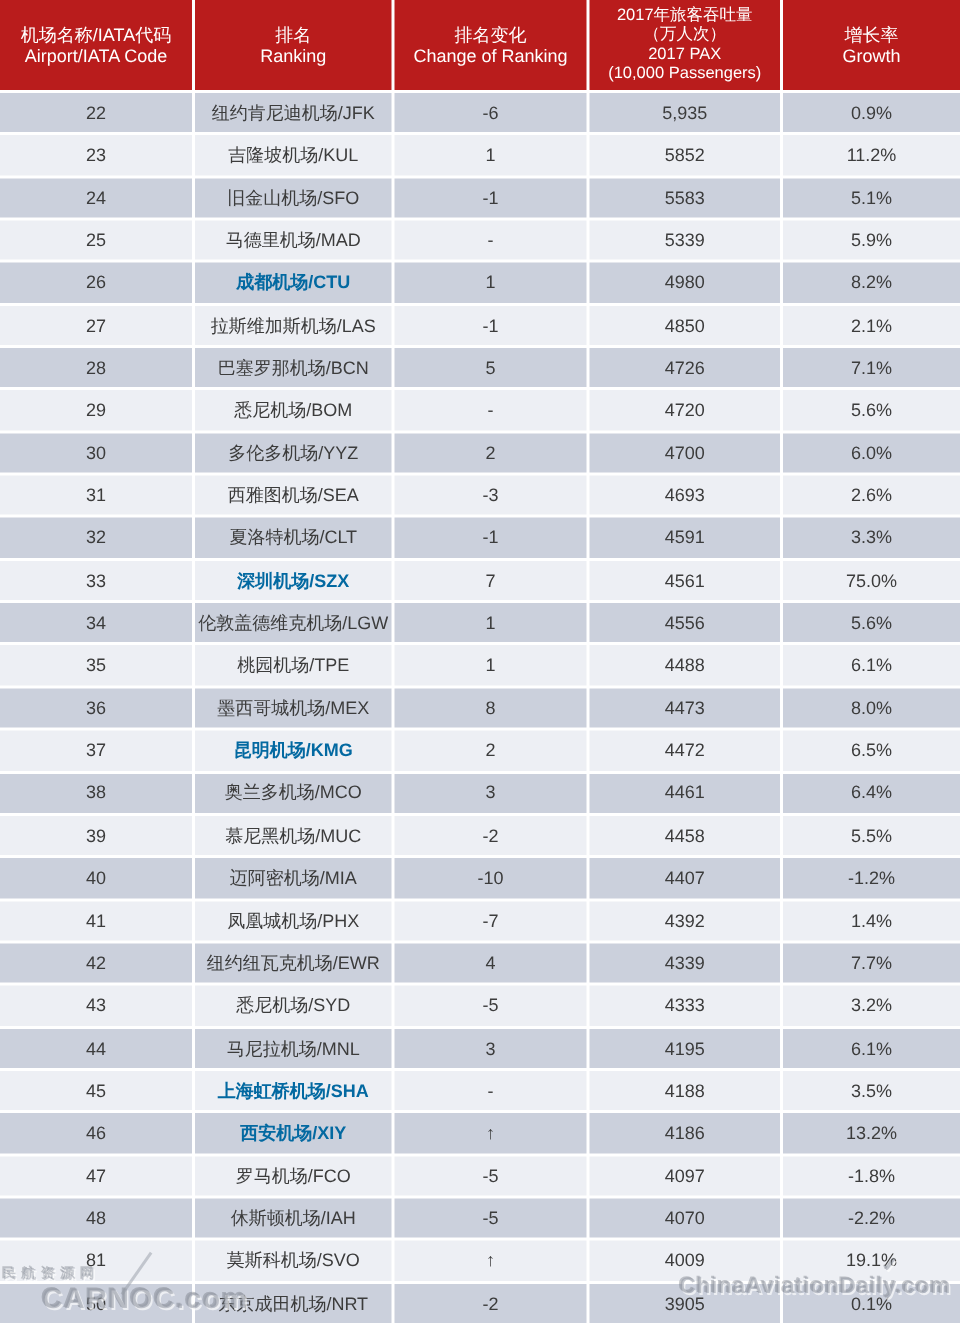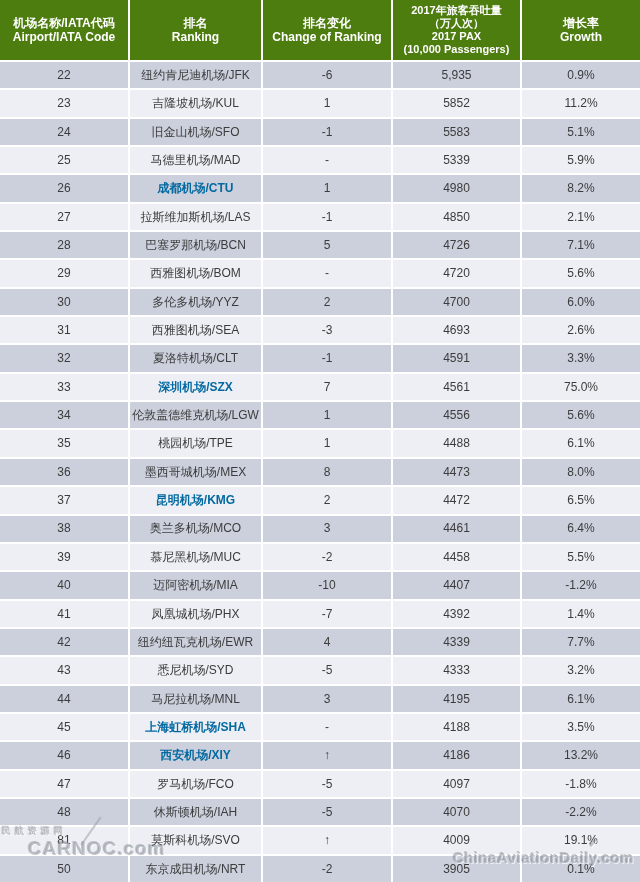--- a/index.html
+++ b/index.html
@@ -25,39 +25,39 @@
   .row > div {
     display: flex; flex-direction: column;
     align-items: center; justify-content: center;
     text-align: center;
     font-size: 12px; color: #3c3c3c;
     line-height: 1.2;
     overflow: hidden;
   }
   .header-row { flex: 0 0 60px; }
   .header-row > div {
-    background: #4d7c0f;
+    background: #b91c1c;
     color: #ffffff;
-    font-weight: bold;
+    font-weight: normal;
     font-size: 12px;
   }
   .header-row > div.small-lines { font-size: 11px; line-height: 1.18; }
   .dark  > div { background: #cbd0dc; }
   .light > div { background: #edeff4; }
   .red .airport { color: #0369a1; font-weight: bold; }
   .arrow { font-size: 14px; }
   
   .wm {
     position: absolute;
     color: rgba(150,155,165,0.55);
     text-shadow: 1px 1px 0 rgba(255,255,255,0.65), -1px -1px 0 rgba(100,105,115,0.35);
     font-weight: bold;
     pointer-events: none;
   }
-  .wm-left { left: 2px; bottom: 22px; width: 150px; }
+  .wm-left { left: 2px; bottom: 4px; width: 150px; }
   .wm-left .wm-small {
     display: block; font-size: 9px; letter-spacing: 4px;
     color: rgba(150,155,165,0.5);
   }
   .wm-left .wm-main { display: block; font-size: 19px; letter-spacing: 1px; position: relative; margin-left: 26px; }
   .wm-slash {
     position: absolute; left: 88px; bottom: 12px;
     width: 2px; height: 34px;
     background: rgba(150,155,165,0.5);
     transform: rotate(35deg);
@@ -141,21 +141,21 @@
   </div>
     <div class="row dark">
     <div class="rank">28</div>
     <div class="airport">巴塞罗那机场/BCN</div>
     <div class="change">5</div>
     <div class="pax">4726</div>
     <div class="growth">7.1%</div>
   </div>
     <div class="row light">
     <div class="rank">29</div>
-    <div class="airport">西雅图机场/BOM</div>
+    <div class="airport">悉尼机场/BOM</div>
     <div class="change">-</div>
     <div class="pax">4720</div>
     <div class="growth">5.6%</div>
   </div>
     <div class="row dark">
     <div class="rank">30</div>
     <div class="airport">多伦多机场/YYZ</div>
     <div class="change">2</div>
     <div class="pax">4700</div>
     <div class="growth">6.0%</div>

